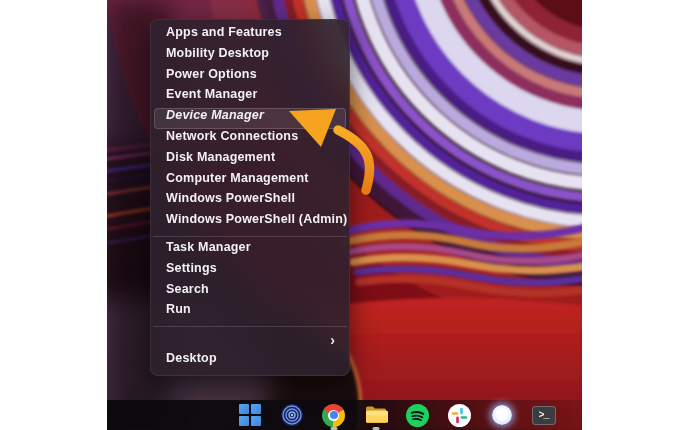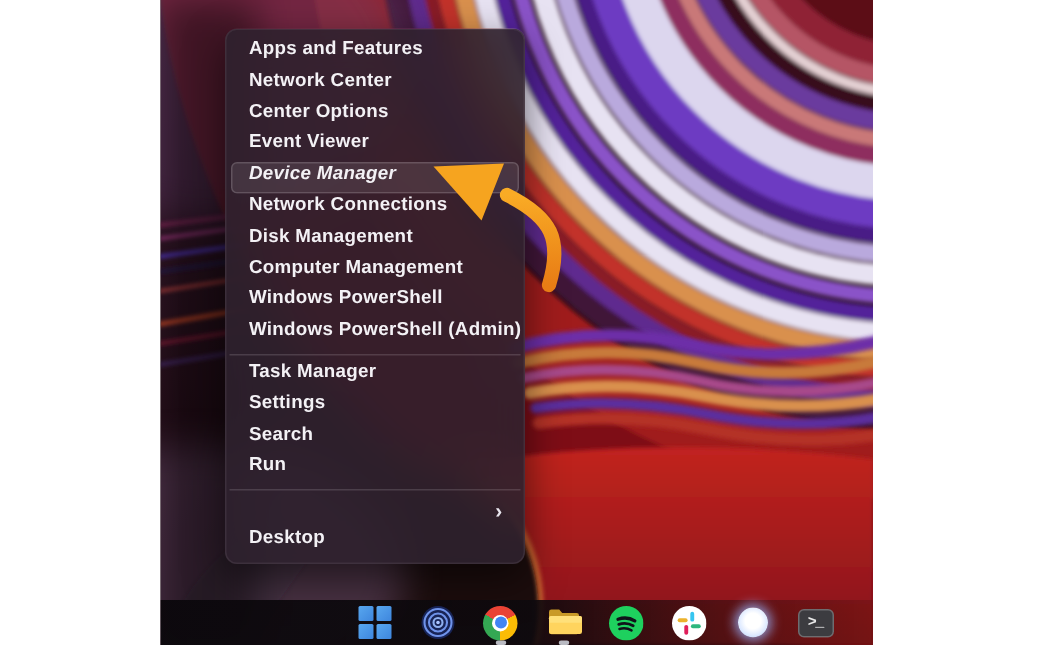--- a/index.html
+++ b/index.html
@@ -167,27 +167,27 @@
     <ellipse cx="36" cy="42" rx="130" ry="105" fill="#6a3f6e" opacity="0.5" filter="url(#glow)"></ellipse>
     <ellipse cx="24" cy="382" rx="140" ry="85" fill="#85648c" opacity="0.42" filter="url(#glow)"></ellipse>
     <rect x="0" y="0" width="64" height="430" fill="rgba(10,4,10,0.45)" filter="url(#glow)"></rect>
   </svg>
 
   <nav class="context-menu" id="context-menu">
       <div class="menu-item">
         <span>Apps and Features</span>
       </div>
       <div class="menu-item">
-        <span>Network Center</span>
-      </div>
-      <div class="menu-item">
-        <span>Center Options</span>
-      </div>
-      <div class="menu-item">
-        <span>Event Viewer</span>
+        <span>Mobility Desktop</span>
+      </div>
+      <div class="menu-item">
+        <span>Power Options</span>
+      </div>
+      <div class="menu-item">
+        <span>Event Manager</span>
       </div>
       <div class="menu-item highlighted">
         <span>Device Manager</span>
       </div>
       <div class="menu-item">
         <span>Network Connections</span>
       </div>
       <div class="menu-item">
         <span>Disk Management</span>
       </div>

